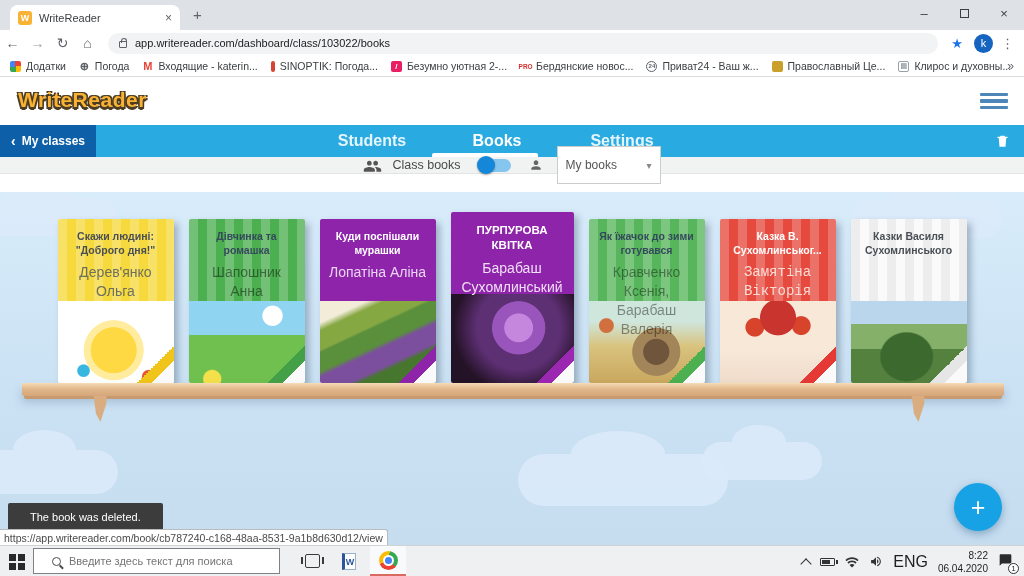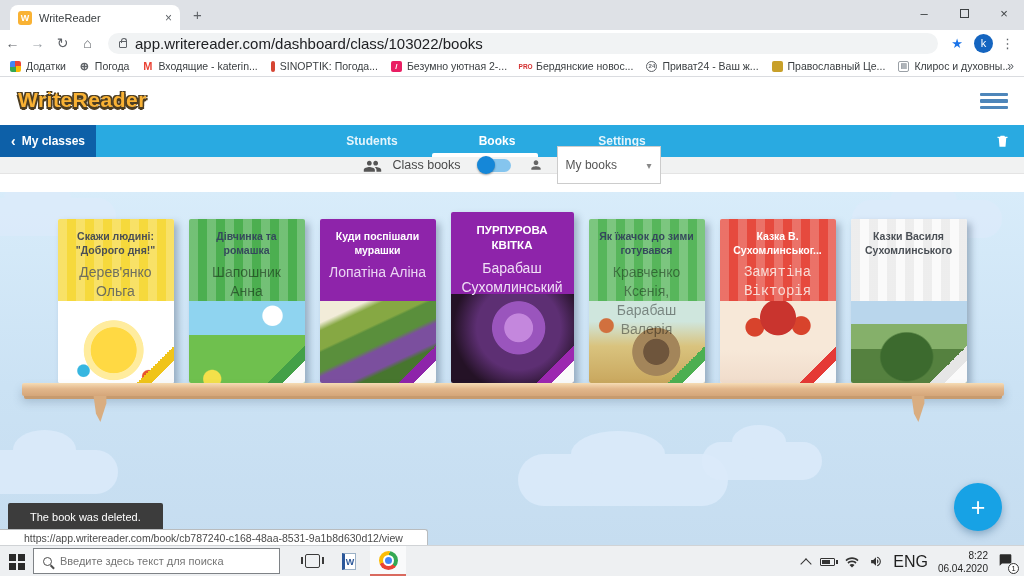--- a/index.html
+++ b/index.html
@@ -22,21 +22,21 @@
   
   .toolbar { position:absolute; top:30px; left:0; width:100%; height:26px; background:#fff;
              display:flex; align-items:center; }
   .navico { width:25px; text-align:center; font-size:14px; color:#5f6368; }
   .navico.fwd { color:#9aa0a6; }
   .omnibox { flex:1; height:21px; margin:0 8px; background:#f1f3f4; border-radius:11px;
              display:flex; align-items:center; padding:0 11px; gap:8px; }
   .lock { width:8px; height:7px; border:1.3px solid #5f6368; border-radius:1px; position:relative; margin-top:3px; }
   .lock::before { content:''; position:absolute; left:0.6px; top:-4px; width:4px; height:4px;
                   border:1.3px solid #5f6368; border-bottom:none; border-radius:3px 3px 0 0; }
-  .url { font-size:15px; color:#202124; }
+  .url { font-size:11px; color:#202124; }
   .star { color:#1a73e8; font-size:13px; margin:0 5px; }
   .avatar { width:19px; height:19px; border-radius:50%; background:#1565c0; color:#fff; font-size:11px;
             display:flex; align-items:center; justify-content:center; margin:0 6px; }
   .dots { color:#5f6368; margin:0 10px 0 2px; font-size:13px; }
 
   
   .bookmarksbar { position:absolute; top:56px; left:0; width:100%; height:21px; background:#fff;
                   border-bottom:1px solid #dadce0; display:flex; align-items:center; padding:0 28px 0 10px;
                   gap:13px; overflow:hidden; }
   .bm { display:flex; align-items:center; gap:5px; font-size:10.5px; color:#3c4043; white-space:nowrap; flex-shrink:0; }
@@ -61,21 +61,21 @@
                       1.5px 1.5px 0 #4c3d22, 0 2.5px 0 #4c3d22; }
   .hamburger { position:absolute; right:16px; top:15px; width:28px; }
   .hamburger span { display:block; height:3.2px; background:#4e86ba; border-radius:1px; margin-bottom:3.2px; }
 
   
   .navbar { position:absolute; top:125px; left:0; width:100%; height:32px; background:#29aae1; }
   .myclasses { position:absolute; left:0; top:0; width:96px; height:32px; background:#0d60a8; color:#fff;
                font-size:12px; font-weight:700; display:flex; align-items:center; justify-content:center; gap:6px; }
   .myclasses .chv { font-size:14px; font-weight:bold; }
   .navtab { position:absolute; top:0; height:32px; line-height:32px; color:rgba(255,255,255,.88);
-            font-size:12px; font-weight:600; transform:translateX(-50%);text-align:center; }
+            font-size:16px; font-weight:600; transform:translateX(-50%);text-align:center; }
   .t-students { left:372px; } .t-books { left:497px; color:#fff; font-weight:700; } .t-settings { left:622px; }
   .indicator { position:absolute; left:432px; bottom:0; width:106px; height:4px; background:#fff;
                border-radius:2px 2px 0 0; }
   .trashbtn { position:absolute; right:14px; top:7px; width:15px; height:18px; }
 
   
   .filterrow { position:absolute; top:157px; left:0; width:100%; height:17px; background:#f1f2f2;
                border-bottom:1px solid #e4e4e4; display:flex; align-items:center; justify-content:center; gap:10px; }
   .flabel { font-size:12.5px; color:#4a4a4a; }
   .switch { width:32px; height:13px; background:#85c5ee; border-radius:7px; position:relative; margin:0 8px; }
@@ -154,30 +154,30 @@
 
   .toast { position:absolute; left:8px; top:311px; height:28px; background:#3c3c3c; color:#fff;
            font-size:11px; display:flex; align-items:center; padding:0 22px; border-radius:2px; }
   .fab { position:absolute; left:954px; top:291px; width:48px; height:48px; border-radius:50%;
          background:#17a2e5; color:#fff; font-size:25px; font-weight:300; display:flex; align-items:center;
          justify-content:center; box-shadow:0 3px 8px rgba(0,60,110,.35); }
 
   
   .statusbar { position:absolute; left:0; top:529px; height:16px; background:#fff;
                border:1px solid #b9bcbe; border-left:none; border-bottom:none; border-radius:0 3px 0 0;
-               display:inline-flex; align-items:center; padding:0 24px; font-size:10.5px; color:#4a4a4a; }
+               display:inline-flex; align-items:center; padding:0 4px; font-size:10.5px; color:#4a4a4a; }
 
   
   .taskbar { position:absolute; left:0; top:545px; width:100%; height:31px; background:#eef0f2;
              border-top:1px solid #d0d3d6; }
   .start { position:absolute; left:9px; top:8px; width:16px; height:16px; display:grid;
            grid-template-columns:7px 7px; gap:1.5px; }
   .start span { width:7px; height:7px; background:#2a2a2a; }
   .tsearch { position:absolute; left:33px; top:2px; width:247px; height:26px; background:#fff;
-             border:1px solid #7e8286; display:flex; align-items:center; gap:8px; padding:0 9px; }
+             border:1px solid #7e8286; display:flex; align-items:center; gap:8px; padding:0 18px; }
   .mag { width:9px; height:9px; border:1.5px solid #4e4e4e; border-radius:50%; position:relative; flex-shrink:0; }
   .mag::after { content:''; position:absolute; right:-4px; bottom:-3px; width:5px; height:1.6px;
                 background:#4e4e4e; transform:rotate(45deg); }
   .tsearch input { border:none; outline:none; background:transparent; font-size:11px; color:#5f6368;
                    width:200px; font-family:"Liberation Sans",sans-serif; }
   .taskview { position:absolute; left:305px; top:8px; width:15px; height:14px; border:1.5px solid #3a3a3a;
               border-radius:2px; }
   .taskview::before { content:''; position:absolute; left:-5px; top:2px; width:2px; height:7px; background:#3a3a3a; }
   .taskview::after { content:''; position:absolute; right:-5px; top:2px; width:2px; height:7px; background:#3a3a3a; }
   .word { position:absolute; left:342px; top:7px; width:14px; height:17px; background:#fff;

